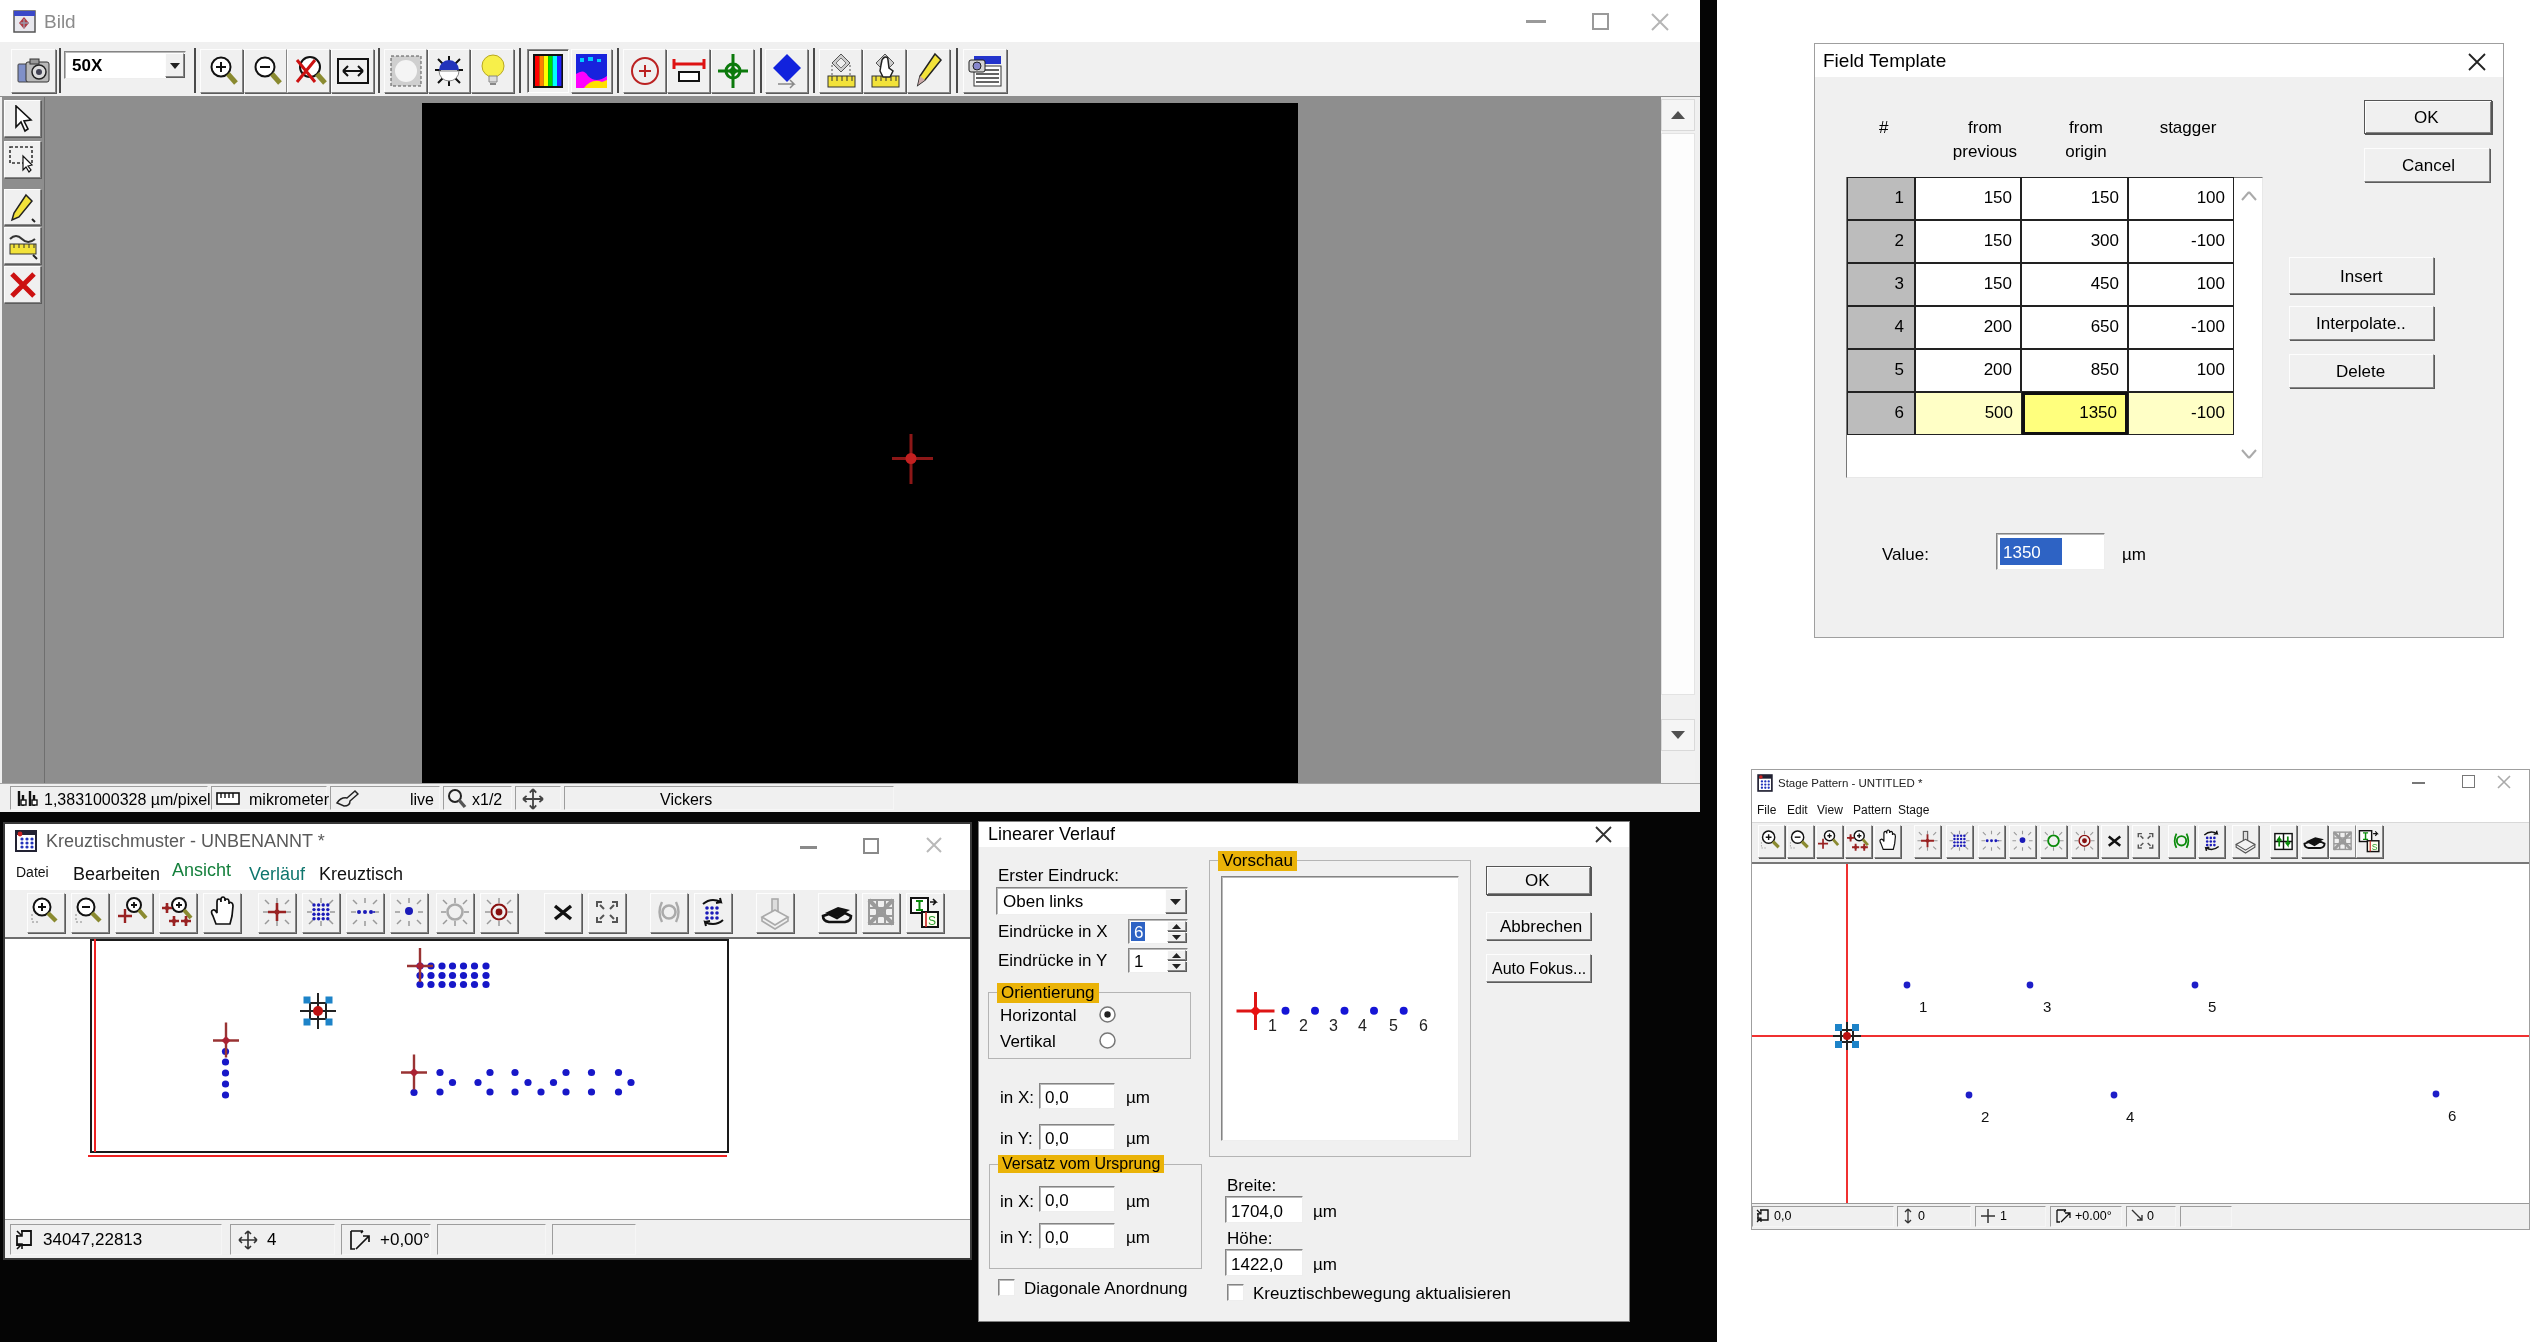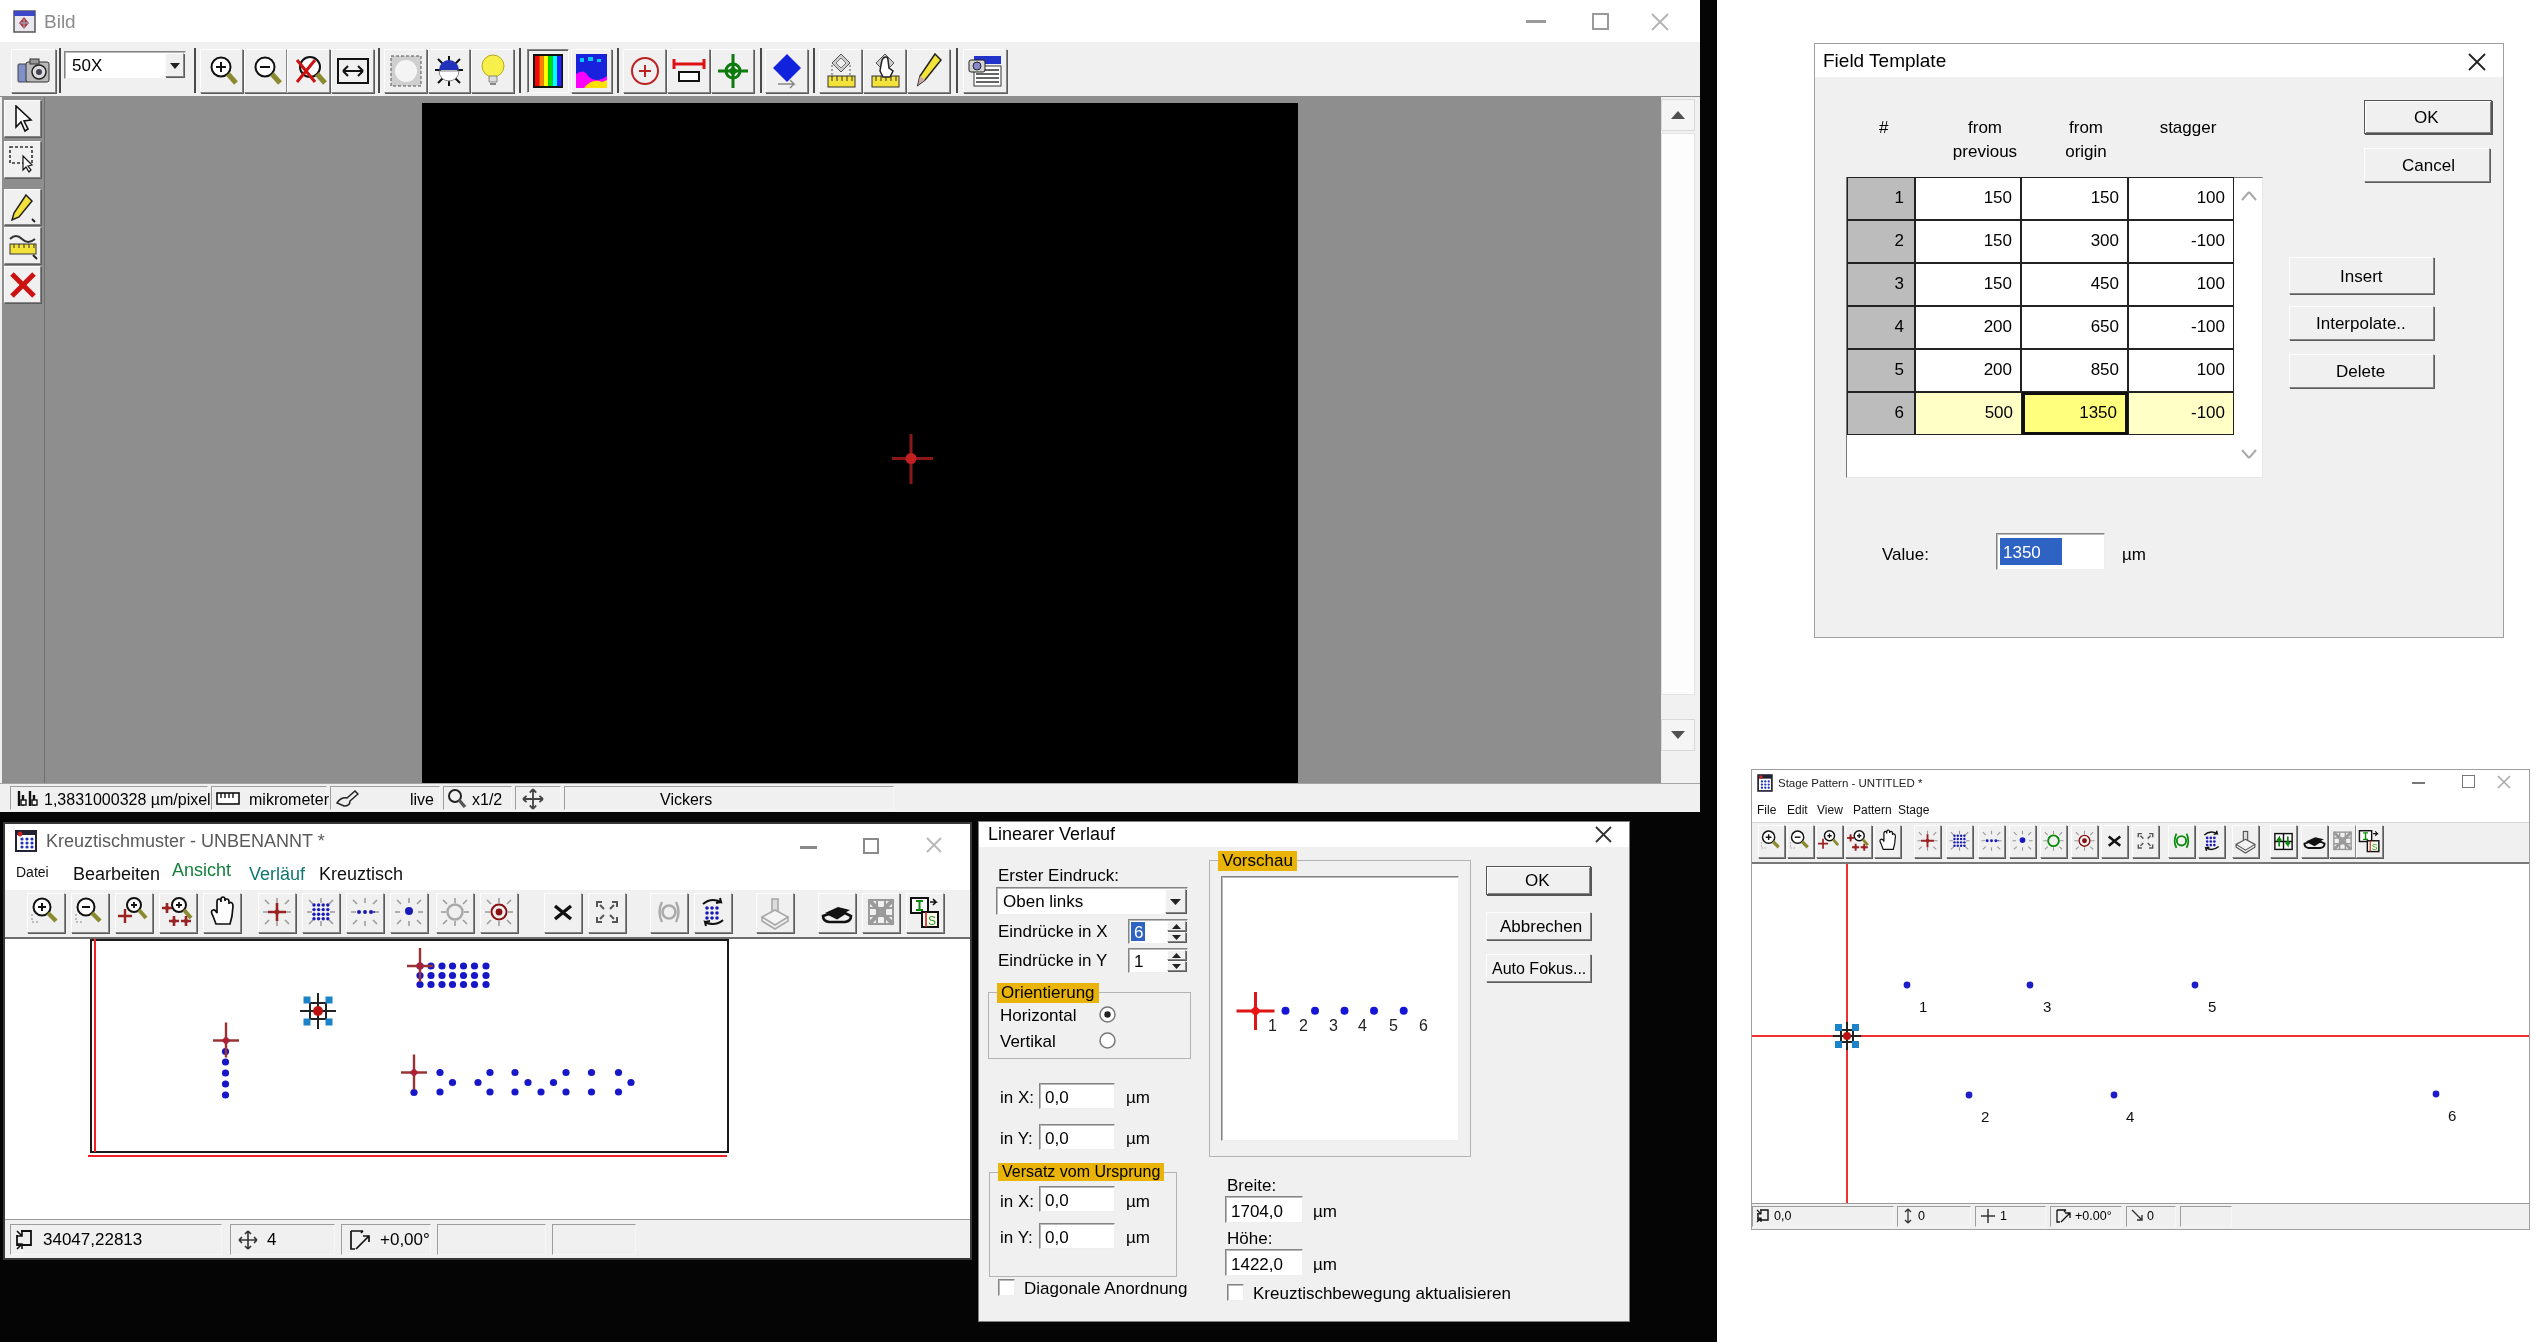--- a/index.html
+++ b/index.html
@@ -37,21 +37,21 @@
   <div class="btn3" style="left:11px;top:49px;width:45px;height:44px"></div>
   <svg class="a" style="left:17px;top:57px" width="34" height="28" viewBox="0 0 34 28">
     <rect x="1" y="7" width="10" height="18" rx="1" fill="#8090c8" stroke="#444"></rect>
     <rect x="9" y="5" width="23" height="20" rx="2" fill="#b9b9b9" stroke="#333"></rect>
     <rect x="13" y="2" width="9" height="5" fill="#999" stroke="#333"></rect>
     <circle cx="22" cy="15" r="7" fill="#ddd" stroke="#222" stroke-width="1.5"></circle>
     <circle cx="22" cy="15" r="3" fill="#445"></circle>
   </svg>
 
   <div class="sunk" style="left:64px;top:51px;width:122px;height:28px"></div>
-  <div class="a t17" style="left:72px;top:56px;font-weight:normal">50X</div>
+  <div class="a t17" style="left:72px;top:56px;font-weight:bold">50X</div>
   <div class="btn3" style="left:165px;top:53px;width:19px;height:24px"></div>
   <svg class="a" style="left:169px;top:62px" width="12" height="8">
       <path d="M1 1 L11 1 L6 7 Z" fill="#222"></path>
     </svg>
 
   <div class="btn3" style="left:200px;top:49px;width:43px;height:44px"></div>
   <svg class="a" style="left:208px;top:55px" width="30" height="32" viewBox="0 0 30 32">
     <circle cx="13" cy="12" r="9.5" fill="#fff" stroke="#111" stroke-width="2"></circle>
     <path d="M13 7 v10 M8 12 h10" stroke="#111" stroke-width="2"></path>
     <path d="M20 19 L28 28" stroke="#8a8a30" stroke-width="5"></path>
@@ -582,21 +582,21 @@
       <circle cx="8.5" cy="8.5" r="7.5" fill="#fff" stroke="#777" stroke-width="1.5"></circle>
     </svg>
 <div class="a t17" style="left:21px;top:266px">in X:</div>
 <div class="sunk" style="left:60px;top:261px;width:76px;height:26px"></div>
 <div class="a t17" style="left:66px;top:266px">0,0</div>
 <div class="a t17" style="left:147px;top:266px">µm</div>
 <div class="a t17" style="left:21px;top:307px">in Y:</div>
 <div class="sunk" style="left:60px;top:302px;width:76px;height:26px"></div>
 <div class="a t17" style="left:66px;top:307px">0,0</div>
 <div class="a t17" style="left:147px;top:307px">µm</div>
-<div class="gb" style="left:10px;top:350px;width:188px;height:105px">
+<div class="gb" style="left:10px;top:342px;width:213px;height:105px">
       <span style="font-size:16px">Versatz vom Ursprung</span>
     </div>
 <div class="a t17" style="left:21px;top:370px">in X:</div>
 <div class="sunk" style="left:60px;top:364px;width:76px;height:26px"></div>
 <div class="a t17" style="left:66px;top:369px">0,0</div>
 <div class="a t17" style="left:147px;top:370px">µm</div>
 <div class="a t17" style="left:21px;top:406px">in Y:</div>
 <div class="sunk" style="left:60px;top:401px;width:76px;height:26px"></div>
 <div class="a t17" style="left:66px;top:406px">0,0</div>
 <div class="a t17" style="left:147px;top:406px">µm</div>

